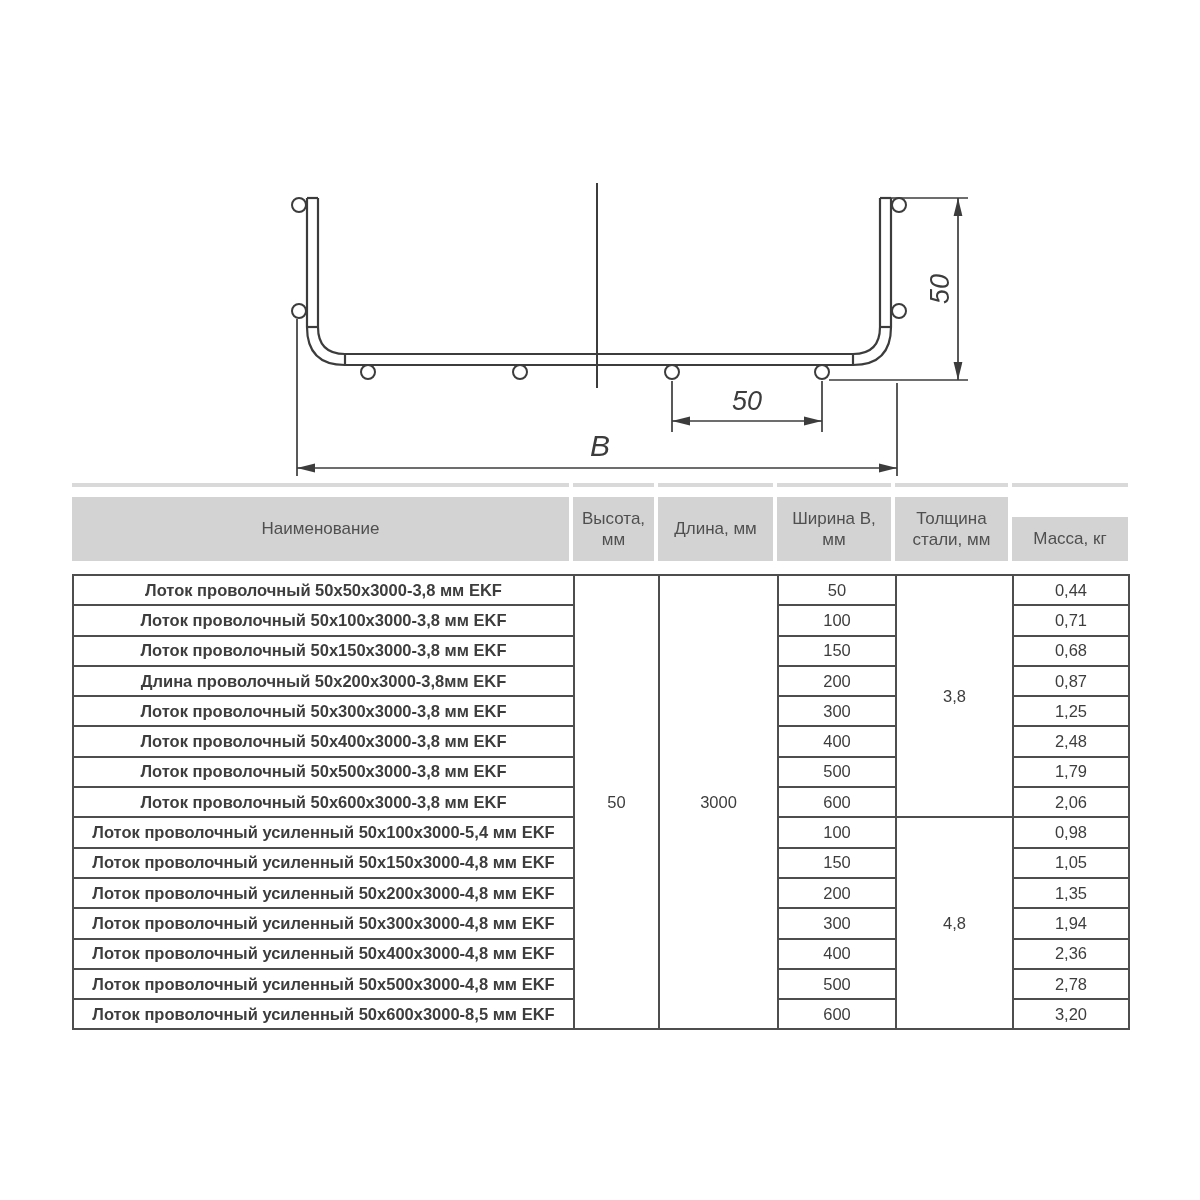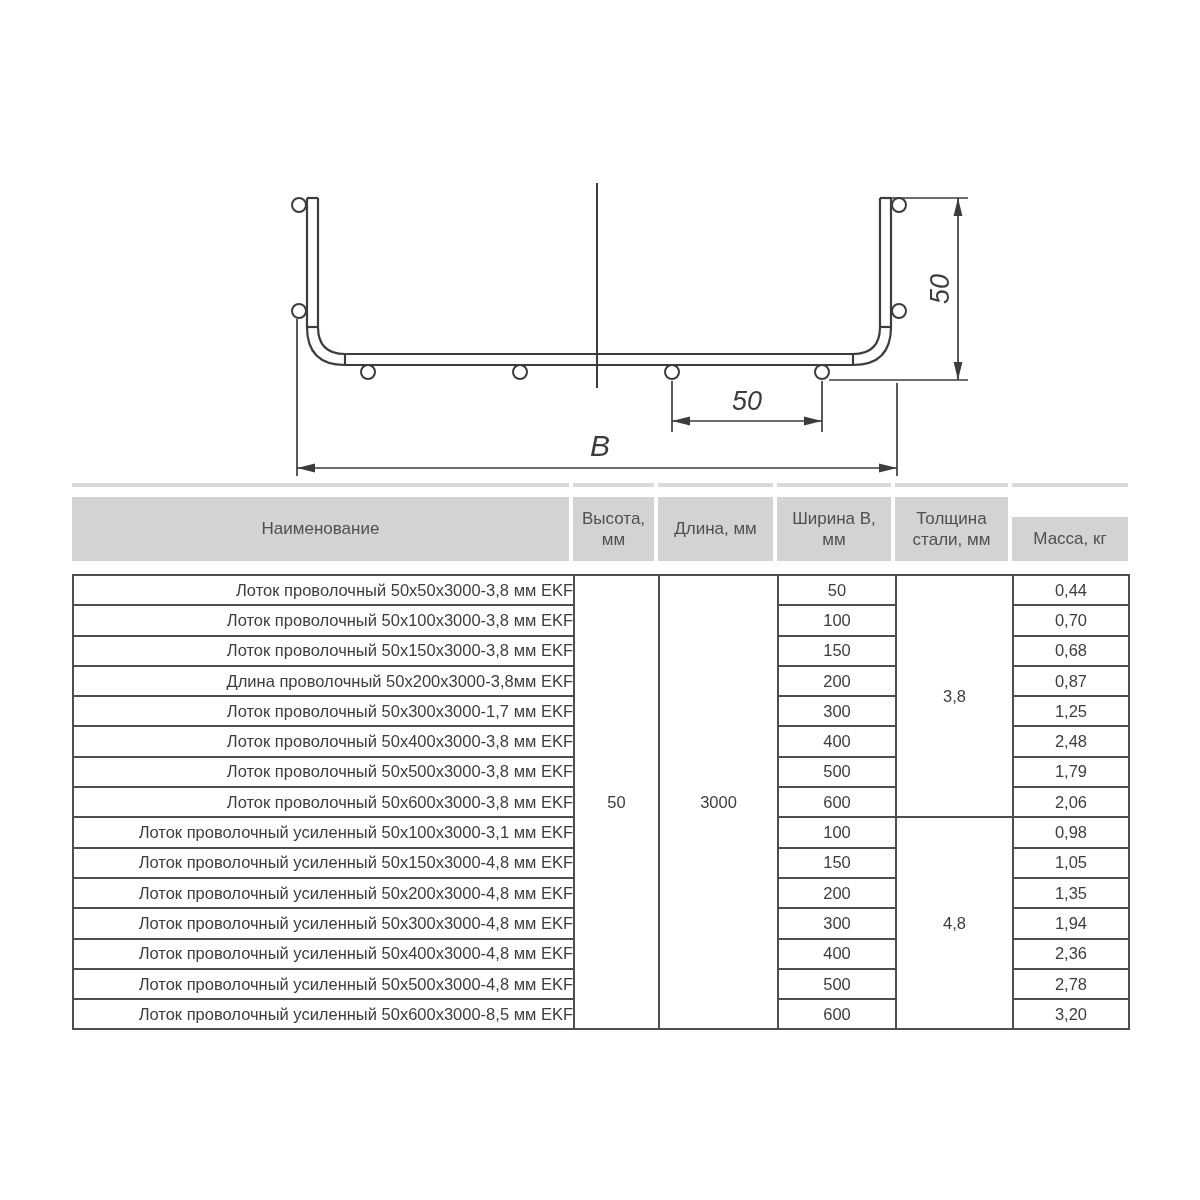--- a/index.html
+++ b/index.html
@@ -25,21 +25,21 @@
   }
   .hcell:last-child{border-right:none;margin-top:20px;}
   table.spec{
     margin-top:13px;border-collapse:collapse;width:1056px;table-layout:fixed;
     font-size:16.5px;color:#3d3d3d;
   }
   table.spec td{
     border:2px solid #4e4e4e;height:28.3px;padding:0;
     vertical-align:middle;
   }
-  td.name{text-align:right;padding-left:11px;}
+  td.name{text-align:center;padding-left:11px;font-weight:bold;}
   td.num{text-align:center;}
 </style>
 </head>
 <body>
 
 <div class="page">
 
   <svg class="drawing-svg" width="1200" height="500" viewBox="0 0 1200 500">
     <defs>
       <marker id="arr" markerUnits="userSpaceOnUse" markerWidth="20" markerHeight="12" viewBox="0 0 20 12" refX="19" refY="6" orient="auto-start-reverse">
@@ -130,54 +130,54 @@
             <td class="name">Лоток проволочный 50х50х3000-3,8 мм EKF</td>
             <td class="num" rowspan="15">50</td>
             <td class="num" rowspan="15">3000</td>
             <td class="num">50</td>
             <td class="num" rowspan="8">3,8</td>
             <td class="num">0,44</td>
           </tr>
           <tr>
             <td class="name">Лоток проволочный 50х100х3000-3,8 мм EKF</td>
             <td class="num">100</td>
-            <td class="num">0,70</td>
+            <td class="num">0,71</td>
           </tr>
           <tr>
             <td class="name">Лоток проволочный 50х150х3000-3,8 мм EKF</td>
             <td class="num">150</td>
             <td class="num">0,68</td>
           </tr>
           <tr>
             <td class="name">Длина проволочный 50х200х3000-3,8мм EKF</td>
             <td class="num">200</td>
             <td class="num">0,87</td>
           </tr>
           <tr>
-            <td class="name">Лоток проволочный 50х300х3000-1,7 мм EKF</td>
+            <td class="name">Лоток проволочный 50х300х3000-3,8 мм EKF</td>
             <td class="num">300</td>
             <td class="num">1,25</td>
           </tr>
           <tr>
             <td class="name">Лоток проволочный 50х400х3000-3,8 мм EKF</td>
             <td class="num">400</td>
             <td class="num">2,48</td>
           </tr>
           <tr>
             <td class="name">Лоток проволочный 50х500х3000-3,8 мм EKF</td>
             <td class="num">500</td>
             <td class="num">1,79</td>
           </tr>
           <tr>
             <td class="name">Лоток проволочный 50х600х3000-3,8 мм EKF</td>
             <td class="num">600</td>
             <td class="num">2,06</td>
           </tr>
           <tr>
-            <td class="name">Лоток проволочный усиленный 50х100х3000-3,1 мм EKF</td>
+            <td class="name">Лоток проволочный усиленный 50х100х3000-5,4 мм EKF</td>
             <td class="num">100</td>
             <td class="num" rowspan="7">4,8</td>
             <td class="num">0,98</td>
           </tr>
           <tr>
             <td class="name">Лоток проволочный усиленный 50х150х3000-4,8 мм EKF</td>
             <td class="num">150</td>
             <td class="num">1,05</td>
           </tr>
           <tr>

